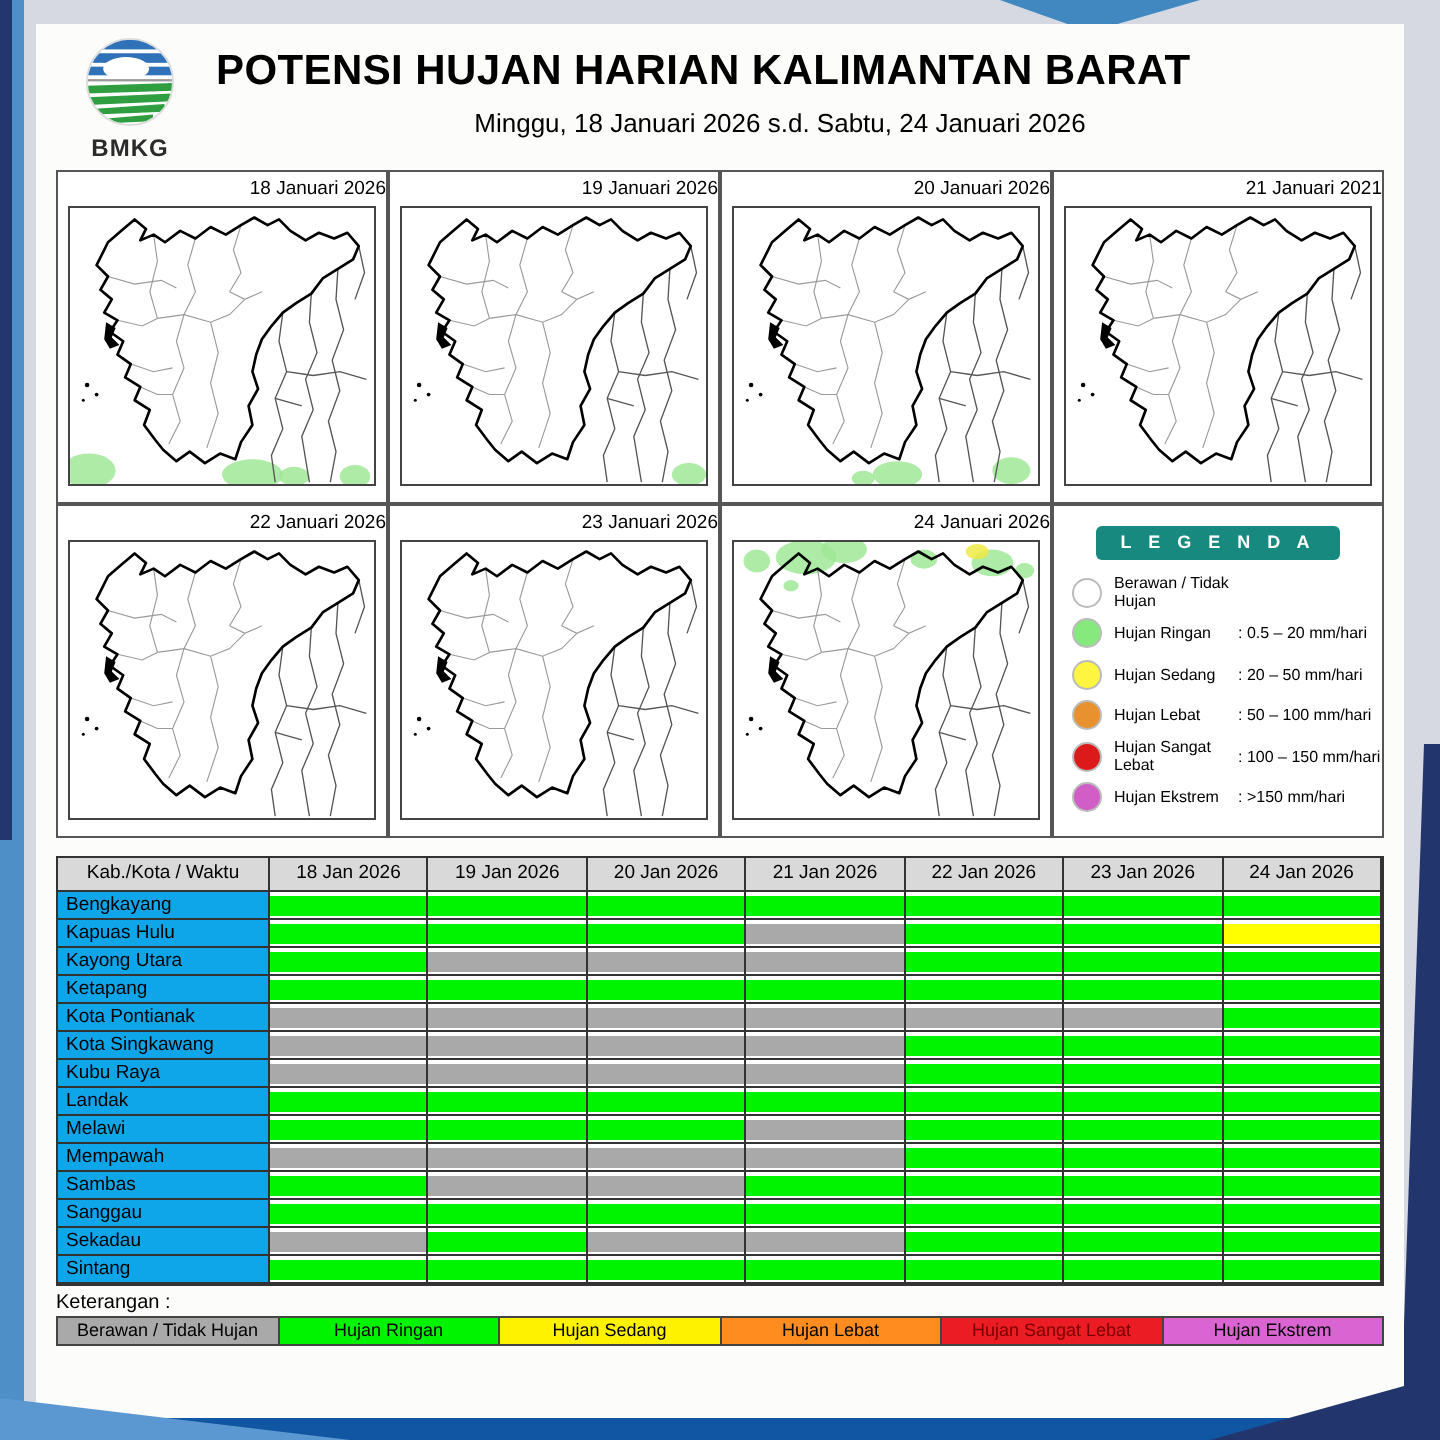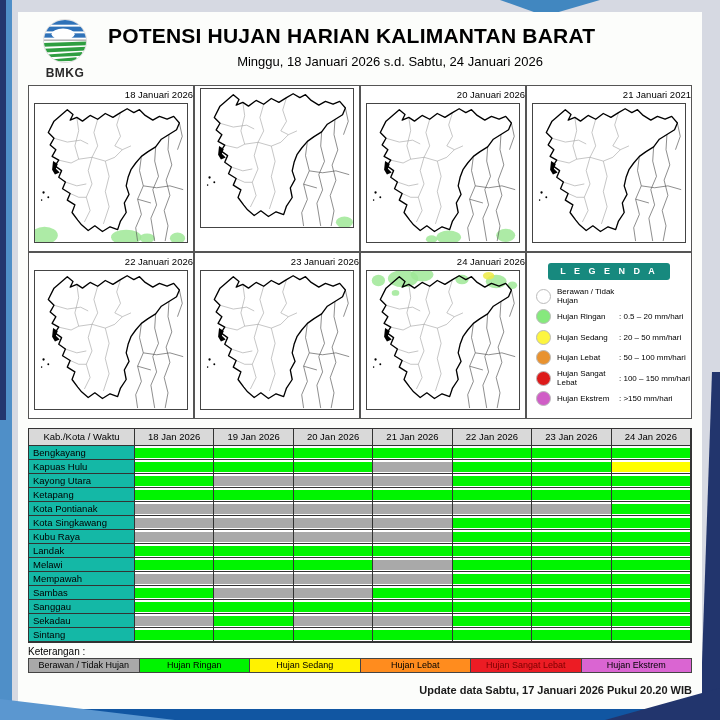--- a/index.html
+++ b/index.html
@@ -40,21 +40,21 @@
   .legend-item{display:flex;align-items:center;height:20.5px;padding-left:9px;}
   .legend-dot{width:15px;height:15px;border-radius:50%;border:1px solid #bbb;margin-right:6px;flex:none;}
   .legend-name{font-size:8px;width:62px;flex:none;}
   .legend-range{font-size:8px;white-space:nowrap;}
 
   
   .ftable{position:absolute;left:10px;top:416px;width:664px;border:1.5px solid #333;
           display:grid;grid-template-columns:106px repeat(7,1fr);background:#fff;}
   .hcell{height:17px;line-height:16px;background:#d9d9d9;font-size:9.5px;text-align:center;
          border-right:1px solid #333;border-bottom:1px solid #333;overflow:hidden;}
-  .ncell{height:14px;line-height:13px;font-size:9.5px;padding-left:4px;background:#14b8a6;
+  .ncell{height:14px;line-height:13px;font-size:9.5px;padding-left:4px;background:#0ea5e9;
          border-right:1px solid #333;border-bottom:1px solid #333;overflow:hidden;}
   .ccell{height:14px;border-right:1px solid #333;border-bottom:1px solid #333;background:#fff;padding:1.5px 0;}
   .ccell > div{width:100%;height:100%;}
 
   
   .ket-label{position:absolute;left:10px;top:634px;font-size:10px;text-align:right;}
   .ket-bar{position:absolute;left:10px;top:646px;width:664px;height:15px;display:flex;border:1px solid #444;background:#fff;}
   .ket-seg{flex:1;border-right:1px solid #444;font-size:9px;text-align:center;line-height:13px;overflow:hidden;}
   .ket-seg:last-child{border-right:none;}
 
@@ -131,20 +131,21 @@
               </g>
     <path d="M20,18 L27,12 L34,6 L40,11 L37,17 L44,14 L50,18 L58,12 L66,16 L74,10 L82,14 L90,9 L97,5 L104,9 L110,6 L116,12 L124,17 L131,13 L139,16 L146,13 L152,20 L149,27 L141,32 L133,37 L127,45 L119,50 L112,55 L106,62 L101,69 L98,77 L96,86 L99,95 L94,104 L96,114 L90,123 L87,132 L79,129 L71,134 L63,128 L56,133 L49,127 L45,122 L39,114 L42,106 L34,101 L37,94 L29,89 L32,82 L25,77 L28,70 L21,65 L25,59 L18,55 L22,48 L16,43 L20,36 L14,30 Z" fill="none" stroke="#000000" stroke-width="1.4" stroke-linejoin="round"></path>
     <path d="M19,60 L24,63 L22,68 L26,72 L21,74 L18,69 Z" fill="#000"></path>
     <circle cx="9" cy="93" r="1.2" fill="#000"></circle>
               <circle cx="14" cy="98" r="1" fill="#000"></circle>
     <circle cx="7" cy="101" r="0.8" fill="#000"></circle>
   </svg>
           </div>
         </div>
         <div class="panel">
+          <div class="panel-title">19 Januari 2026</div>
     <div class="map-frame">
             <svg viewBox="0 0 160 145" preserveAspectRatio="none">
     <rect width="160" height="145" fill="#ffffff"></rect>
               <ellipse cx="151" cy="140" rx="9" ry="6" fill="#9fe896" opacity="0.85"></ellipse>
     <g fill="none" stroke="#9a9a9a" stroke-width="0.6">
                 <path d="M20,36 L34,40 L48,38 L56,42"></path>
                 <path d="M44,14 L46,28 L42,44 L46,58"></path>
                 <path d="M66,16 L62,30 L66,44 L60,56"></path>
                 <path d="M90,9 L86,22 L90,34 L84,44"></path>
                 <path d="M46,58 L60,56 L74,60 L84,56 L92,48"></path>
@@ -711,19 +712,18 @@
     <div class="ket-label">Keterangan :</div>
     <div class="ket-bar" id="ket-bar">
         <div class="ket-seg" style="background: rgb(169, 169, 169); color: rgb(0, 0, 0);">Berawan / Tidak Hujan</div>
         <div class="ket-seg" style="background: rgb(0, 244, 0); color: rgb(0, 0, 0);">Hujan Ringan</div>
         <div class="ket-seg" style="background: rgb(255, 242, 0); color: rgb(0, 0, 0);">Hujan Sedang</div>
         <div class="ket-seg" style="background: rgb(255, 140, 30); color: rgb(0, 0, 0);">Hujan Lebat</div>
         <div class="ket-seg" style="background: rgb(236, 28, 36); color: rgb(122, 0, 0);">Hujan Sangat Lebat</div>
         <div class="ket-seg" style="background: rgb(218, 101, 210); color: rgb(0, 0, 0);">Hujan Ekstrem</div>
       </div>
 
-    <div class="update">Update data Sabtu, 17 Januari 2026 Pukul 20.20 WIB</div>
   </div>
 
   <div class="deco-bottom"></div>
   <div class="deco-bottom-light"></div>
   <div class="deco-bottom-navy"></div>
 </div>
 
 </body></html>

